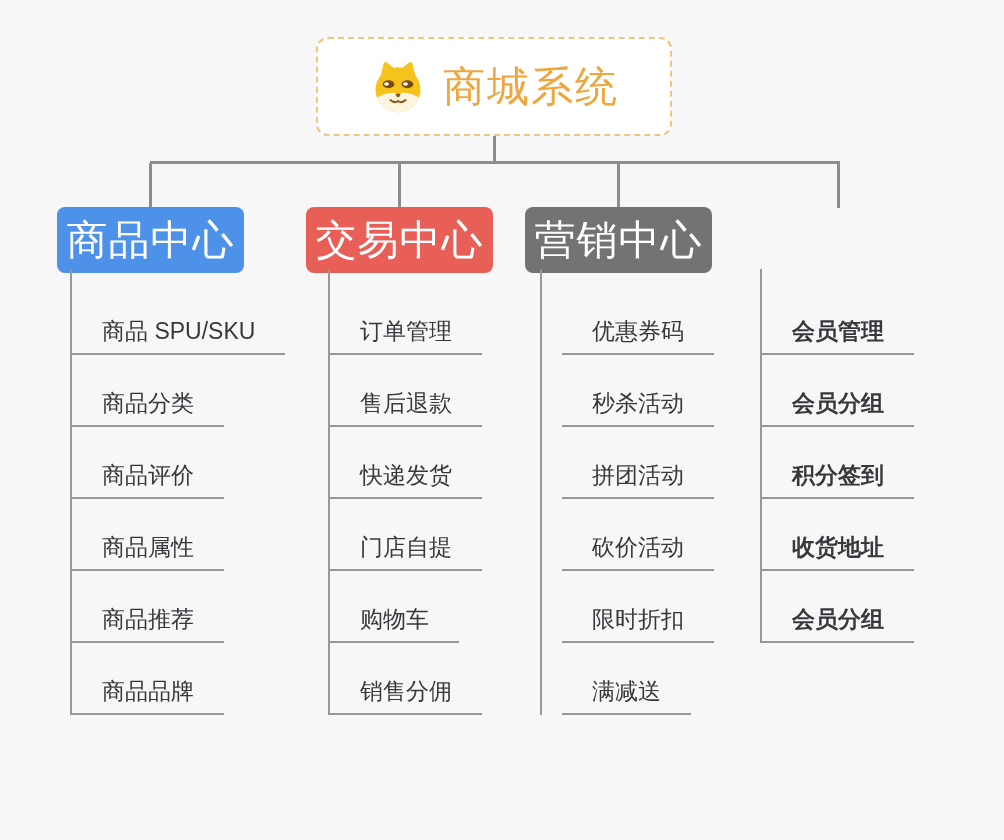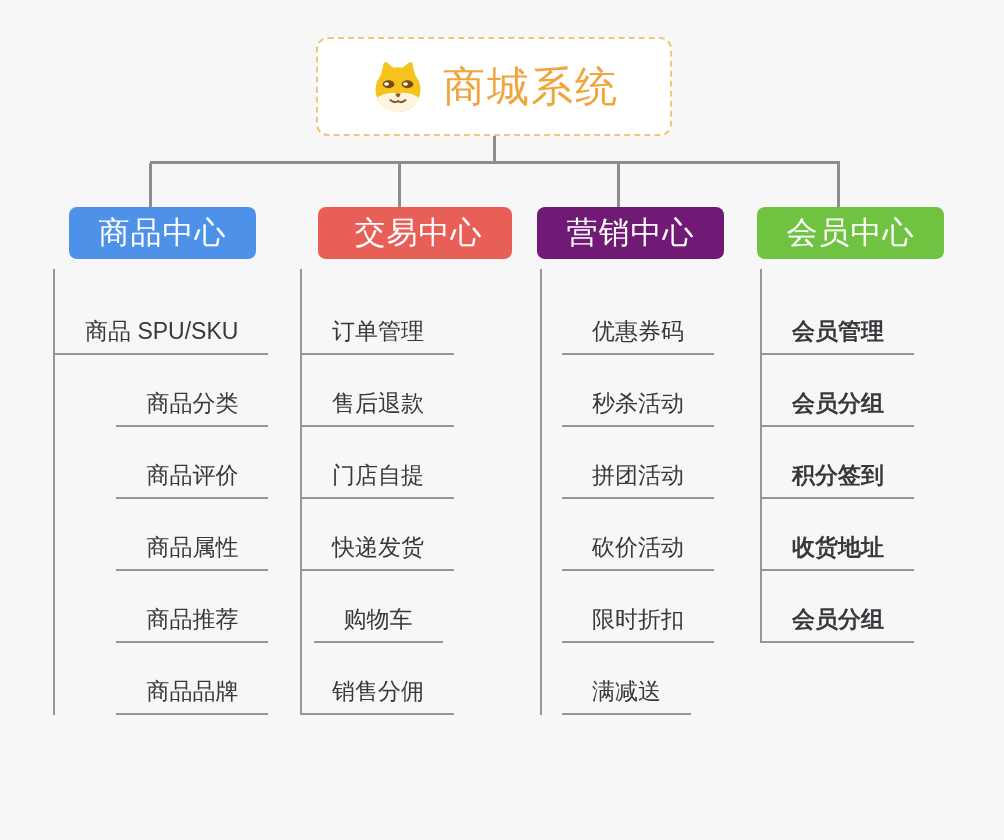--- a/index.html
+++ b/index.html
@@ -43,46 +43,45 @@
     font-size: 42px;
     letter-spacing: 2px;
     color: #f0a63f;
   }
   .dog-icon { display: block; }
 
   
   .branch-header {
     position: absolute;
     top: 207px;
-    width: 187px; height: 52px;
+    width: 187px; height: 66px;
     border-radius: 8px;
     display: flex;
     align-items: center;
     justify-content: center;
     color: #ffffff;
-    font-size: 31px;
+    font-size: 41px;
     letter-spacing: 1px;
-    margin-left: 12px;
   }
   .branch-header-0 { left: 57px; }
   .branch-header-1 { left: 306px; }
   .branch-header-2 { left: 525px; }
   .branch-header-3 { left: 745px; }
 
   
   .branch-column {
     position: absolute;
     top: 269px;
     display: flex;
     flex-direction: column;
     align-items: flex-start;
     border-left: 2px solid #97979b;
   }
-  .branch-column-0 { left: 53px; align-items: flex-end; }
-  .branch-column-1 { left: 300px; align-items: center; }
+  .branch-column-0 { left: 70px; }
+  .branch-column-1 { left: 328px; }
   .branch-column-2 { left: 540px; padding-left: 20px; }
   .branch-column-3 { left: 760px; font-weight: bold; }
 
   .leaf {
     margin-top: 34px;
     padding: 0 30px 8px 30px;
     font-size: 23px;
     line-height: 28px;
     color: #38383c;
     border-bottom: 2px solid #97979b;
@@ -119,38 +118,37 @@
       </g>
       <ellipse cx="19.3" cy="26.6" rx="2.7" ry="1.9" fill="#ffffff"></ellipse>
       <ellipse cx="40.3" cy="26.6" rx="2.7" ry="1.9" fill="#ffffff"></ellipse>
       <path d="M29 38 Q32 36 35 38 Q33.5 41.5 32 41.5 Q30.5 41.5 29 38 Z" fill="#8a5a1e"></path>
       <path d="M23.5 44.5 Q28 48.5 32 45.5 Q36 48.5 40.5 44.5" stroke="#8a5a1e" stroke-width="2.2" fill="none" stroke-linecap="round"></path>
     </svg>
     <span class="root-title" style="color: rgb(240, 166, 63);">商城系统</span>
   </div>
 
   <div class="branch-header branch-header-0" style="background-color: rgb(77, 146, 232);">商品中心</div>
-  <div class="branch-header branch-header-1" style="background-color: rgb(232, 95, 88); padding-left: 7px;">交易中心</div>
-  <div class="branch-header branch-header-2" style="background-color: #701a75;">营销中心</div>
-  <div class="branch-header branch-header-3" style="background-color: rgb(112, 195, 64);">会员中心</div>
+  <div class="branch-header branch-header-1" style="background-color: rgb(232, 95, 88);">交易中心</div>
+  <div class="branch-header branch-header-2" style="background-color: #737373;">营销中心</div>
 
   <div class="branch-column branch-column-0">
     <div class="leaf">商品 SPU/SKU</div>
     <div class="leaf">商品分类</div>
     <div class="leaf">商品评价</div>
     <div class="leaf">商品属性</div>
     <div class="leaf">商品推荐</div>
     <div class="leaf">商品品牌</div>
   </div>
 
   <div class="branch-column branch-column-1">
     <div class="leaf">订单管理</div>
     <div class="leaf">售后退款</div>
+    <div class="leaf">快递发货</div>
     <div class="leaf">门店自提</div>
-    <div class="leaf">快递发货</div>
     <div class="leaf">购物车</div>
     <div class="leaf">销售分佣</div>
   </div>
 
   <div class="branch-column branch-column-2">
     <div class="leaf">优惠券码</div>
     <div class="leaf">秒杀活动</div>
     <div class="leaf">拼团活动</div>
     <div class="leaf">砍价活动</div>
     <div class="leaf">限时折扣</div>

